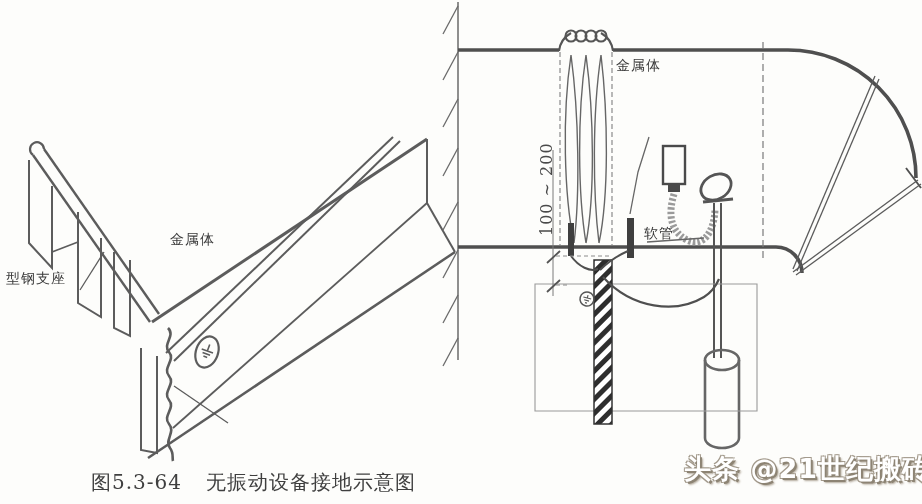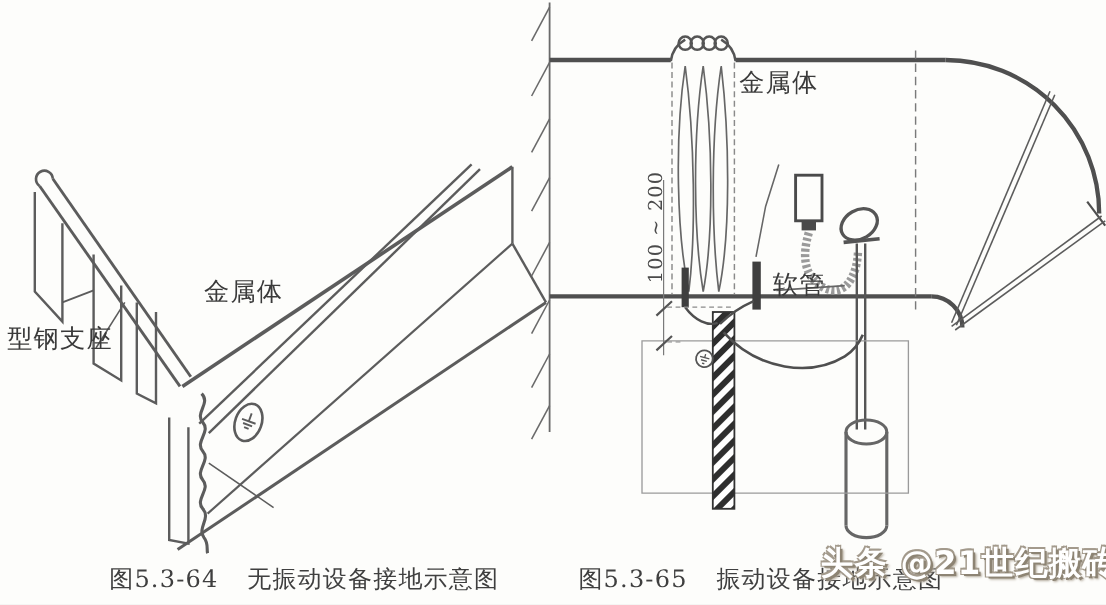--- a/index.html
+++ b/index.html
@@ -3,21 +3,21 @@
 <meta charset="utf-8">
 <style>
   html,body{margin:0;padding:0;background:#e8e8e8;}
   .screen{
     position:relative;width:922px;height:504px;overflow:hidden;
     background:#fdfdfb;
     font-family:"DejaVu Serif","Liberation Serif",serif;
   }
   .art{position:absolute;left:0;top:0;width:922px;height:504px;}
   .lbl{
-    position:absolute;color:#3a3a3a;font-size:21px;line-height:1.1;
+    position:absolute;color:#3a3a3a;font-size:14px;line-height:1.1;
     white-space:nowrap;letter-spacing:1px;
   }
   .dim-label{
     position:absolute;left:503px;top:182px;width:88px;height:20px;
     font-size:16px;color:#4a4a4a;text-align:center;letter-spacing:1px;
     transform:rotate(-90deg);transform-origin:center center;white-space:nowrap;
   }
   .caption{
     position:absolute;top:469px;display:flex;gap:24px;
     font-size:20px;color:#3f3f3f;letter-spacing:1px;white-space:nowrap;justify-content:center;
@@ -180,20 +180,16 @@
   <div class="lbl" style="left:6px;top:271px;">型钢支座</div>
 
   <div class="lbl" style="left:616px;top:58px;">金属体</div>
   <div class="lbl" style="left:644px;top:212px;margin-top:14px;">软管</div>
   <div class="dim-label">100 ~ 200</div>
 
   <div class="caption caption-left">
     <span>图5.3-64</span>
     <span>无振动设备接地示意图</span>
   </div>
-  <div class="caption caption-right">
-    <span>图5.3-65</span>
-    <span>振动设备接地示意图</span>
-  </div>
 
   <div class="watermark">头条 @21世纪搬砖工</div>
 
 </div>
 
 </body></html>

